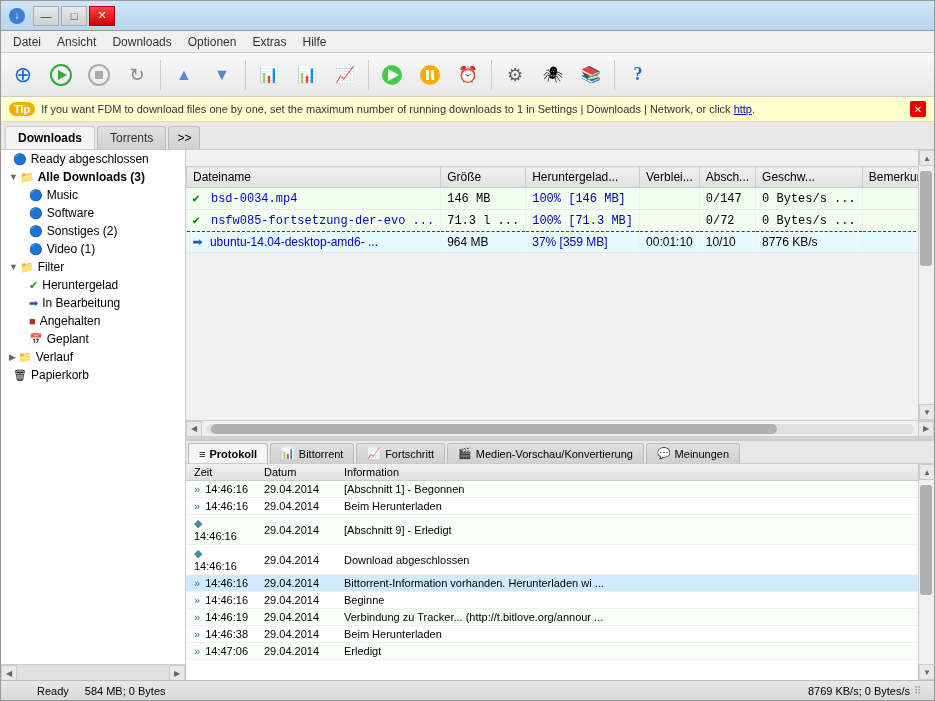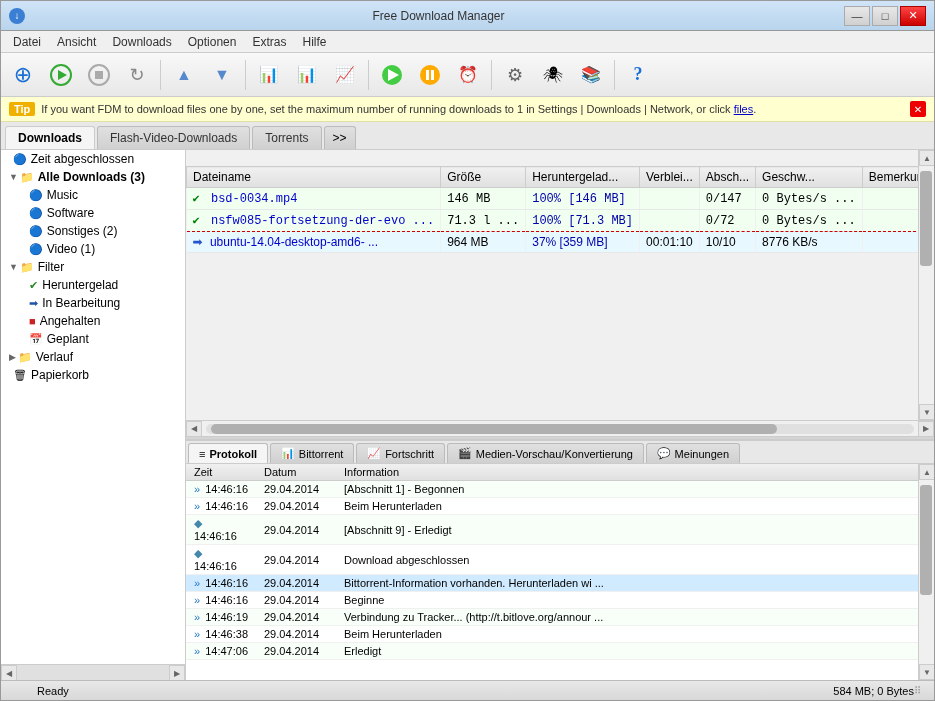--- a/index.html
+++ b/index.html
@@ -111,21 +111,21 @@
       display: flex;
       align-items: center;
       gap: 6px;
       border-bottom: 1px solid #e0e0a0;
     }
     .tip-label {
       background: #f0b000;
       color: white;
       font-weight: bold;
       padding: 1px 5px;
-      border-radius: 2px;
+      border-radius: 7px;
       font-size: 11px;
       flex-shrink: 0;
     }
     .tip-text { flex: 1; }
     .tip-close {
       width: 16px; height: 16px;
       background: #e00;
       color: white;
       cursor: pointer;
       display: flex; align-items: center; justify-content: center;
@@ -342,21 +342,21 @@
       height: 20px;
       background: linear-gradient(to bottom, #e8e8e8, #d8d8d8);
       border-top: 1px solid #bbb;
       display: flex;
       align-items: center;
       padding: 0 8px;
       font-size: 11px;
       gap: 0;
     }
     .status-ready { flex: 0 0 auto; padding-right: 16px; padding-left: 28px; }
-    .status-info { text-align: right; flex: 1; }
+    .status-info { text-align: left; flex: 1; }
     .status-speed { text-align: right; flex: 1; padding-right: 4px; }
     .status-grip {
       width: 12px; height: 12px;
       font-size: 10px; color: #999;
     }
 
     
     .vscroll {
       width: 16px;
       background: #f0f0f0;
@@ -419,21 +419,20 @@
       background: #e0e0e0;
     }
   </style>
 </head>
 <body>
 
 <div class="window">
 
   <div class="titlebar">
     <div class="titlebar-icon">↓</div>
-    <span class="titlebar-title">Free Download Manager</span>
     <div class="titlebar-controls">
       <div class="titlebar-btn">—</div>
       <div class="titlebar-btn">□</div>
       <div class="titlebar-btn close">✕</div>
     </div>
   </div>
 
   <div class="menubar">
     <span class="menu-item">Datei</span>
     <span class="menu-item">Ansicht</span>
@@ -499,42 +498,41 @@
     <div class="tb-btn" style="font-size:16px;">📚</div>
     <div class="toolbar-separator"></div>
 
     <div class="tb-btn" style="font-size:18px; color:#1a6fd4; font-weight:bold; font-family:serif;">?</div>
   </div>
 
   <div class="tipbar">
     <span class="tip-label">Tip</span>
     <span class="tip-text">
       <span>If you want FDM to download files one by one, set the maximum number of running downloads to 1 in Settings | Downloads | Network, or click</span>
-      <span class="tip-link">files</span><span>.</span>
+      <span class="tip-link">http</span><span>.</span>
     </span>
     <div class="tip-close">✕</div>
   </div>
 
   <div class="tabs">
     <div class="tab active">Downloads</div>
-    <div class="tab">Flash-Video-Downloads</div>
     <div class="tab">Torrents</div>
     <div class="tab-more">&gt;&gt;</div>
   </div>
 
   <div class="main-area">
     <div class="content-area">
 
       <div class="left-panel-wrapper">
         <div class="left-panel-content">
 
           <div class="tree-item">
             <span class="tree-indent" style="width:8px"></span>
             <span class="tree-icon" style="color:#4488cc;">🔵</span>
-            <span class="tree-label">Zeit abgeschlossen</span>
+            <span class="tree-label">Ready abgeschlossen</span>
           </div>
 
           <div class="tree-item">
             <span class="tree-indent" style="width:4px"></span>
             <span style="font-size:9px; margin-right:2px; color:#666;">▼</span>
             <span class="tree-icon">📁</span>
             <span class="tree-label"><b>Alle Downloads (3)</b></span>
           </div>
 
           <div class="tree-item">
@@ -791,16 +789,17 @@
 
         </div>
 
       </div>
     </div>
   </div>
 
   <div class="statusbar">
     <span class="status-ready">Ready</span>
     <span class="status-info">584 MB; 0 Bytes</span>
+    <span class="status-speed">8769 KB/s; 0 Bytes/s</span>
     <span class="status-grip">⠿</span>
   </div>
 
 </div>
 
 </body></html>

